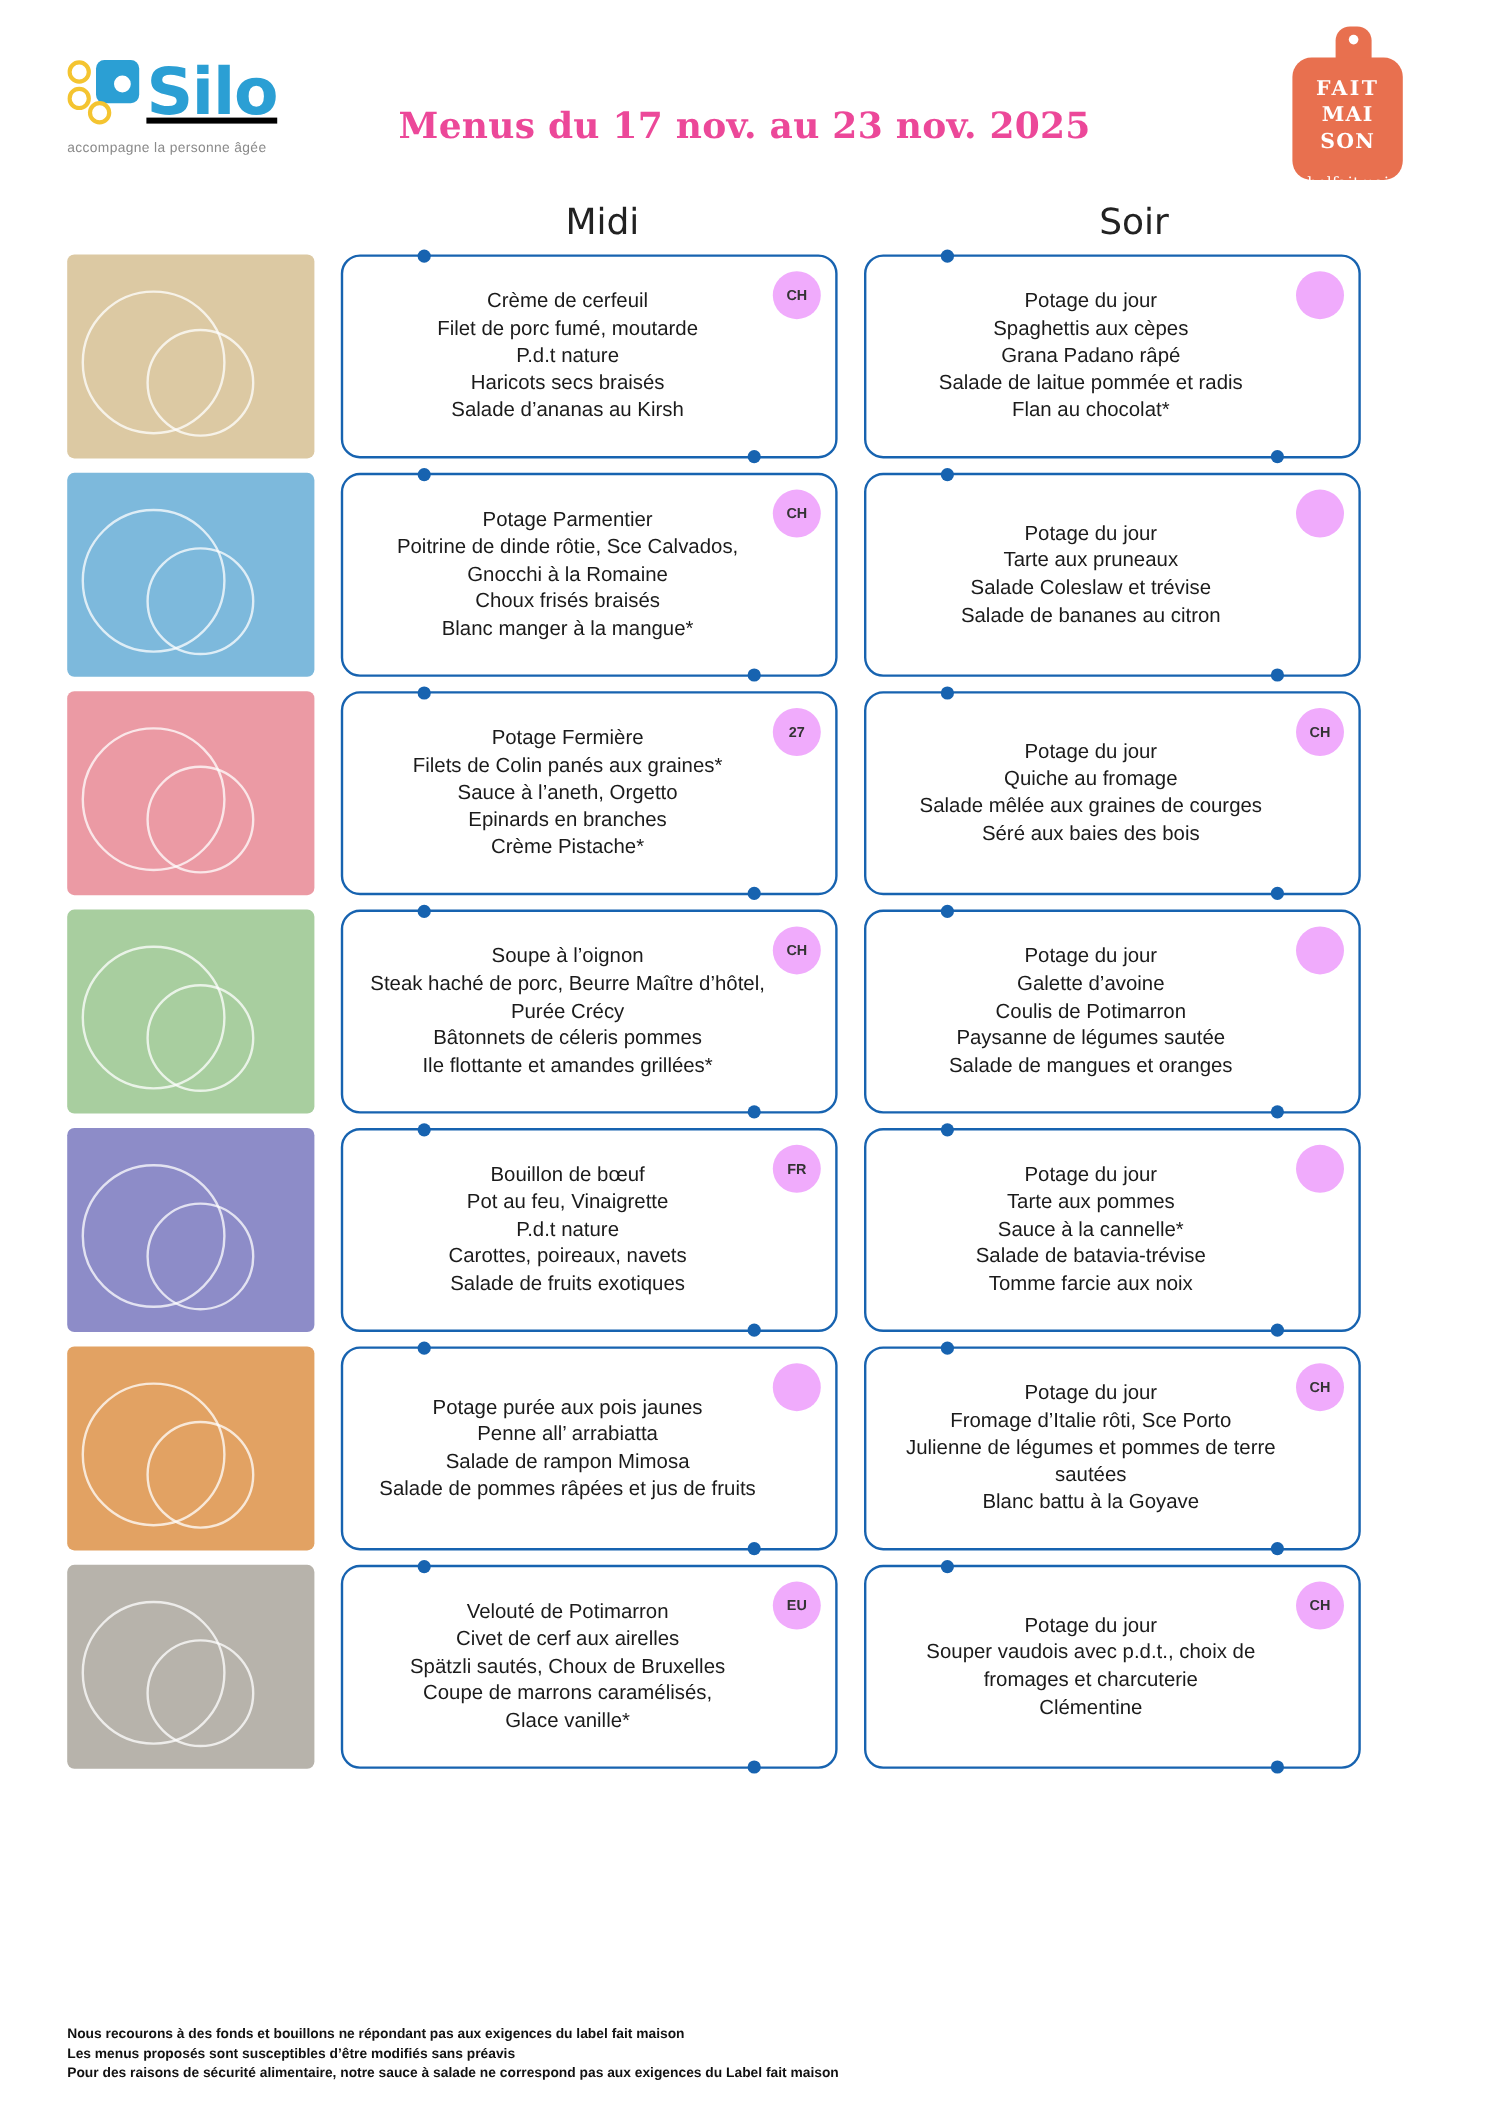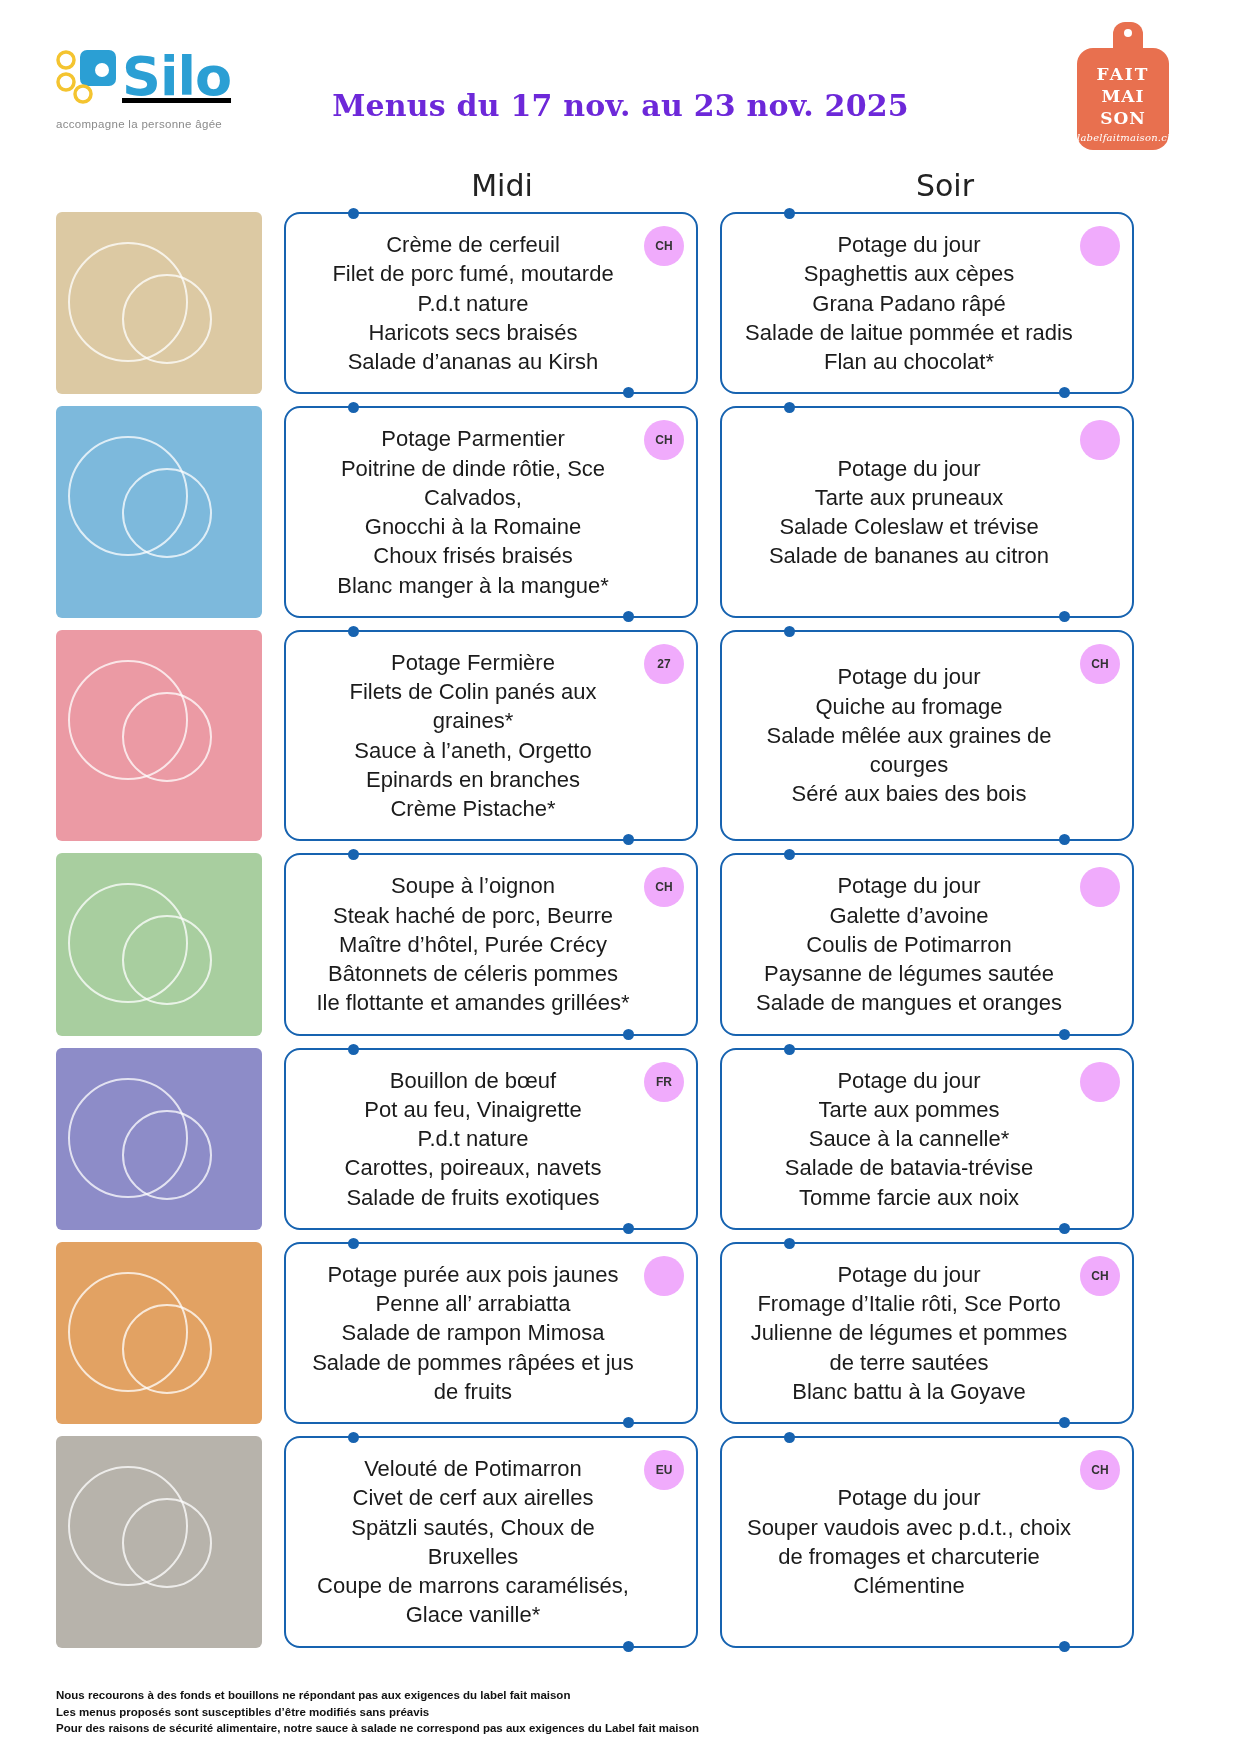--- a/index.html
+++ b/index.html
@@ -42,21 +42,21 @@
     margin-top: 12px;
     letter-spacing: .3px;
   }
   .doc-title {
     position: absolute;
     left: 0; right: 0; top: 88px;
     text-align: center;
     font-family: "DejaVu Serif", serif;
     font-weight: bold;
     font-size: 30px;
-    color: #6d28d9;
+    color: #ec4899;
     letter-spacing: .2px;
   }
   .fait-maison {
     position: absolute;
     right: 62px;
     top: 22px;
     width: 102px;
     height: 128px;
   }
   .fm-handle {
@@ -83,21 +83,21 @@
     width: 92px; height: 102px;
     background: #e8704f;
     border-radius: 16px;
     color: #fff;
     text-align: center;
     font-family: "DejaVu Serif", serif;
   }
   .fm-l1 { font-size: 17px; letter-spacing: 2px; margin-top: 16px; font-weight: bold;}
   .fm-l2 { font-size: 17px; letter-spacing: 1px; font-weight: bold; margin-top: 2px;}
   .fm-l3 { font-size: 17px; letter-spacing: 1px; font-weight: bold; margin-top: 2px;}
-  .fm-url { font-size: 10px; margin-top: 4px; letter-spacing: .2px; font-style: italic;}
+  .fm-url { font-size: 13px; margin-top: 18px; letter-spacing: .2px;}
 
   
   .colheads { position: relative; height: 44px; }
   .colhead {
     position: absolute;
     top: 0;
     font-family: "DejaVu Sans", sans-serif;
     font-size: 30px;
     color: #222;
     text-align: center;
@@ -169,21 +169,21 @@
     position: absolute;
     width: 11px; height: 11px;
     background: #1763b0;
     border-radius: 50%;
   }
   .dot.tl { left: 62px; top: -6px; }
   .dot.br { right: 62px; bottom: -6px; }
 
   .items {
     text-align: center;
-    font-size: 22px;
+    font-size: 17px;
     line-height: 1.33;
     color: #1b1b1b;
     width: 100%;
   }
   .items div { white-space: normal; }
 
   .origin {
     position: absolute;
     right: 12px;
     top: 12px;

